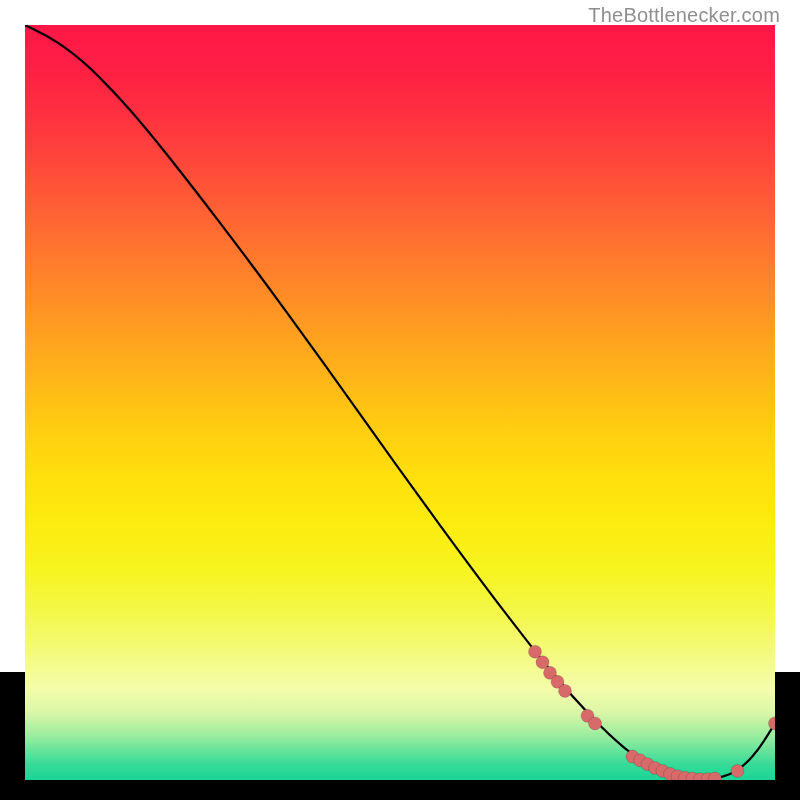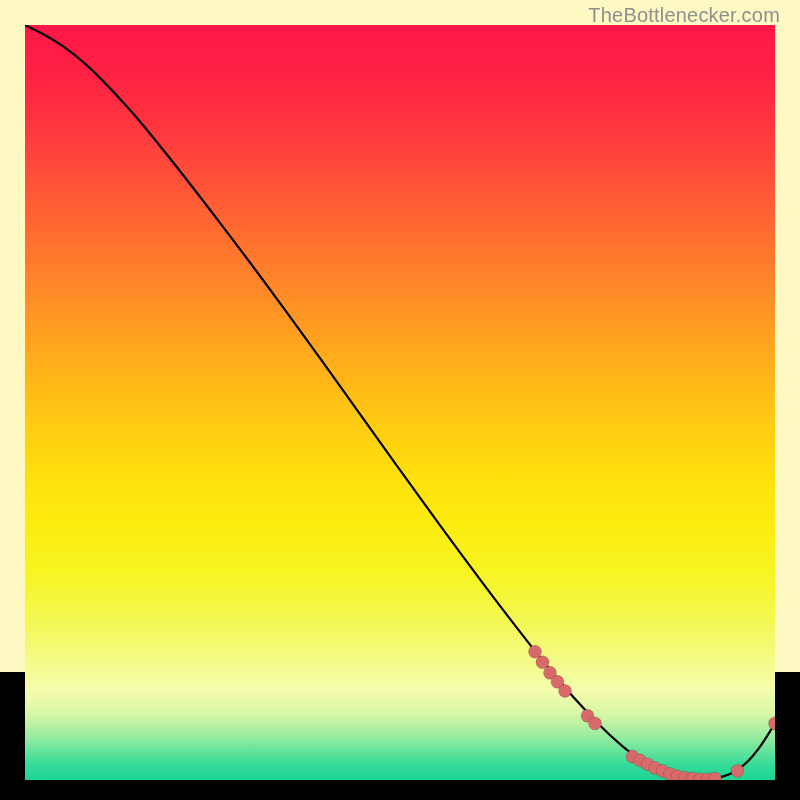--- a/index.html
+++ b/index.html
@@ -8,21 +8,21 @@
     width: 800px;
     height: 800px;
     background: #000;
     overflow: hidden;
     font-family: Arial, Helvetica, sans-serif;
   }
   .stage {
     position: relative;
     width: 800px;
     height: 672px;
-    background: #fef9c3;
+    background: #ffffff;
   }
   .attribution {
     position: absolute;
     right: 20px;
     top: 4px;
     color: #8f8f8f;
     font-size: 20px;
     letter-spacing: 0.2px;
     font-weight: 500;
   }

